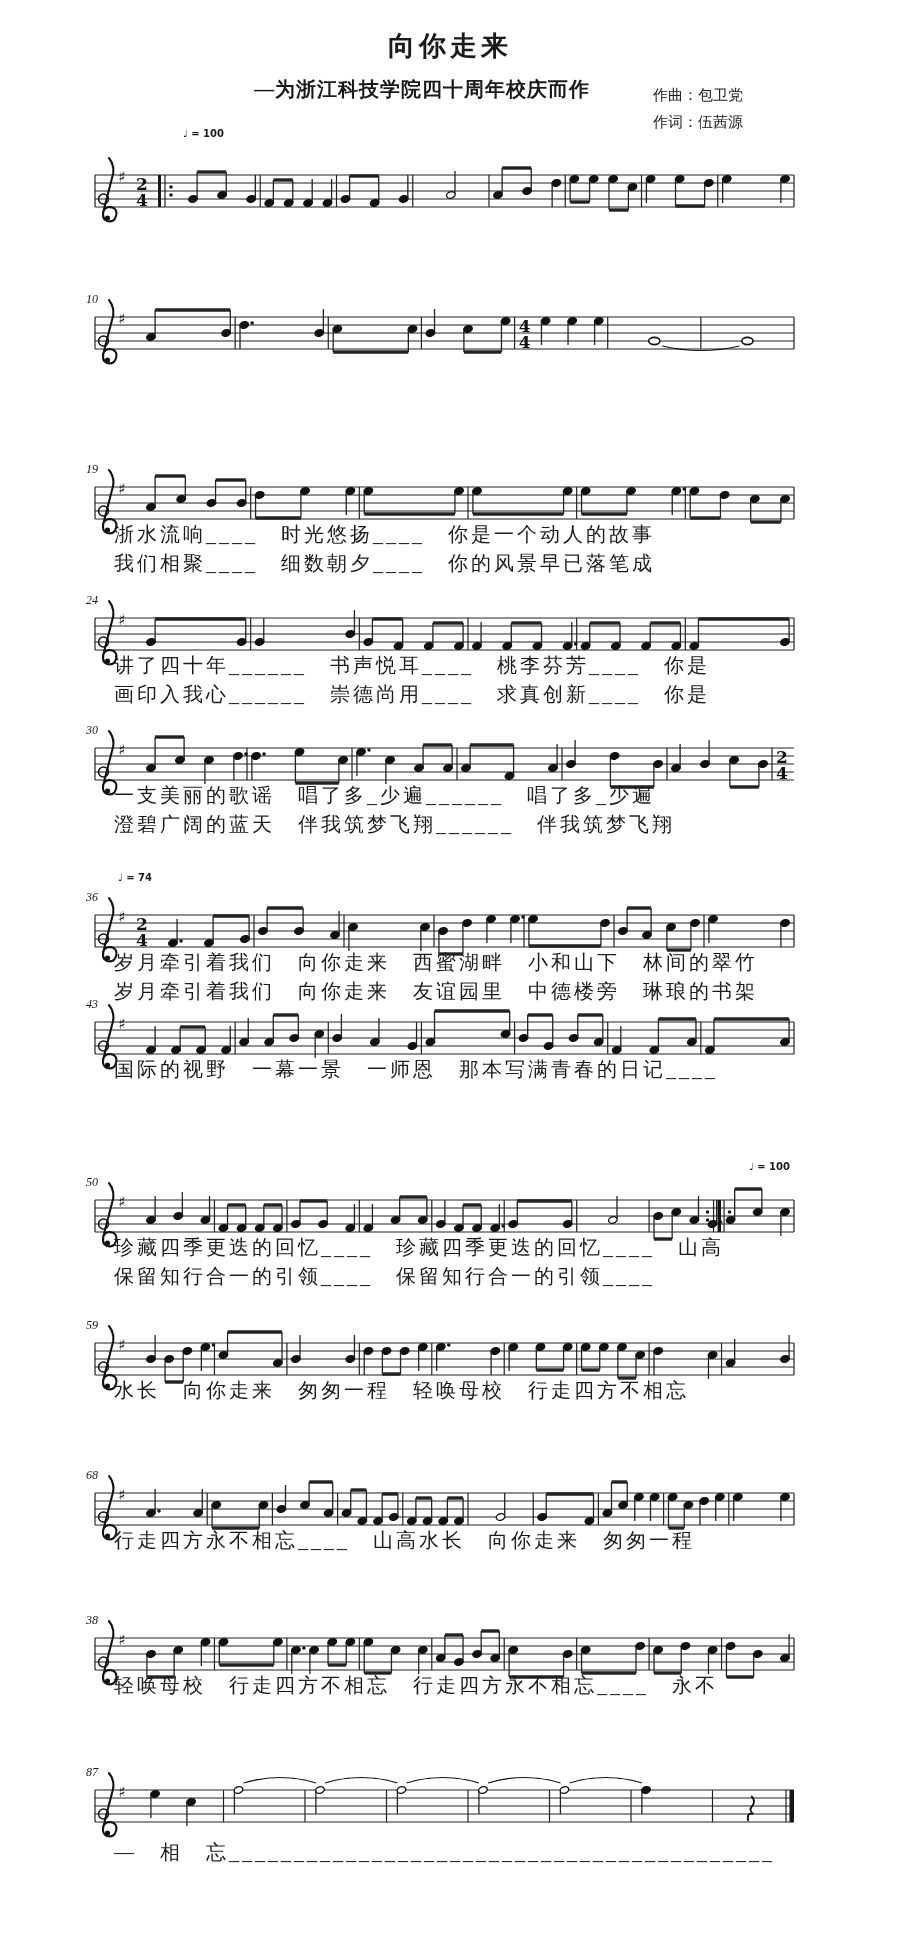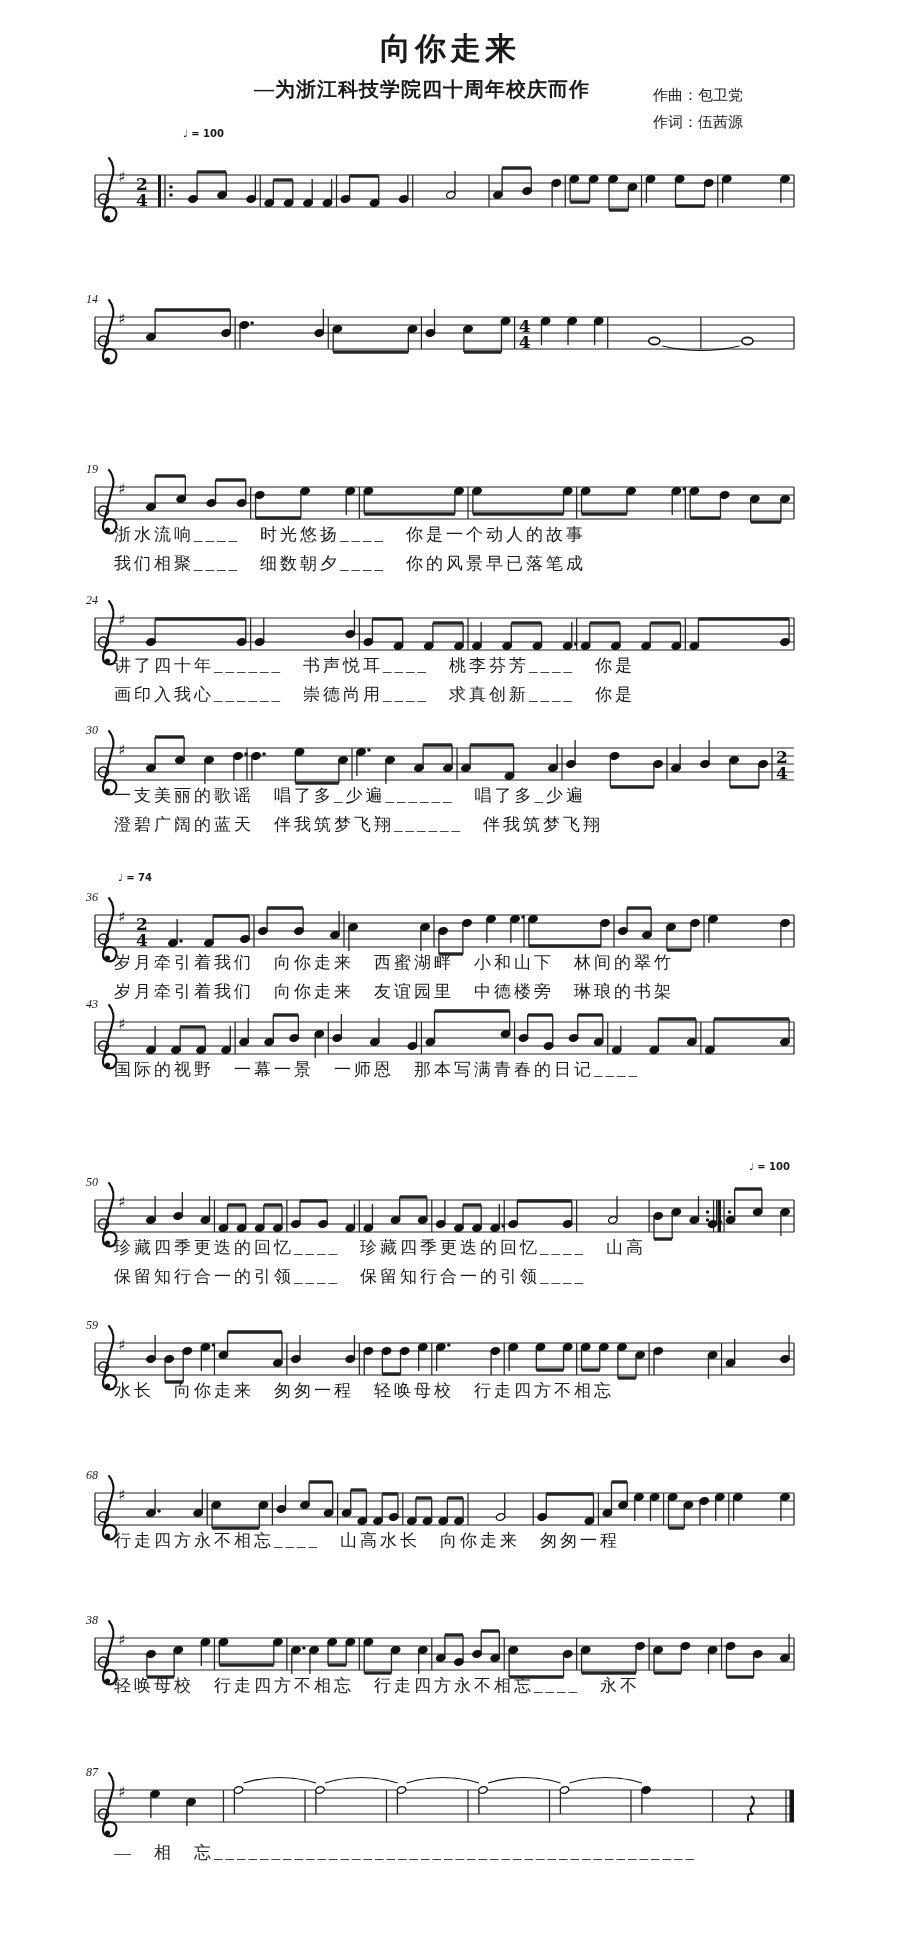--- a/index.html
+++ b/index.html
@@ -1,34 +1,34 @@
 <!DOCTYPE html>
 <html><head>
 <meta charset="utf-8">
 <style>
   html,body{margin:0;padding:0;background:#ffffff;}
   .page{position:relative;width:900px;height:1936px;background:#fff;overflow:hidden;
         font-family:"Liberation Serif",serif;color:#1a1a1a;}
   .title{position:absolute;top:28px;left:0;width:100%;text-align:center;
-         font-size:31px;font-weight:bold;letter-spacing:4px;}
+         font-size:27px;font-weight:bold;letter-spacing:4px;}
   .subtitle{position:absolute;top:76px;left:0;width:100%;text-align:center;
             font-size:20px;font-weight:bold;transform:translateX(-28px);letter-spacing:1px;}
   .credits{position:absolute;left:653px;top:82px;font-size:15px;line-height:27px;}
   .system{position:absolute;left:0;width:900px;height:150px;}
   .staff{position:absolute;left:88px;top:0;}
   .measure-no{position:absolute;left:86px;top:-3px;font-style:italic;font-size:12px;}
   .measure-no:empty{display:none;}
   .tempo{position:absolute;font-family:"DejaVu Sans",sans-serif;font-size:10px;font-weight:600;}
   .tempo:empty{display:none;}
   .s1 .tempo{left:183px;top:-25px;}
   .s6 .tempo{left:118px;top:-21px;}
   .s8 .tempo{left:655px;top:-17px;width:135px;text-align:right;}
   .lyrics{position:absolute;left:114px;top:55px;width:700px;}
   .s12 .lyrics{top:70px;}
-  .lyric-line{font-size:17px;letter-spacing:3px;white-space:nowrap;line-height:29px;color:#1b1b1b;}
+  .lyric-line{font-size:20px;letter-spacing:3px;white-space:nowrap;line-height:29px;color:#1b1b1b;}
   .lyric-line:empty{display:none;}
   .s1{top:153px}.s2{top:295px}.s3{top:465px}.s4{top:596px}.s5{top:726px}.s6{top:893px}
   .s7{top:1000px}.s8{top:1178px}.s9{top:1321px}.s10{top:1471px}.s11{top:1616px}.s12{top:1768px}
 </style>
 </head>
 <body>
 
 <div class="page">
 
   <div class="title">向你走来</div>
@@ -120,21 +120,21 @@
         <ellipse cx="697" cy="26" rx="4.4" ry="3.2" fill="#111" stroke="#111" stroke-width="1.4" transform="rotate(-18 697 26)"></ellipse>
         <line x1="692.9" y1="27.5" x2="692.9" y2="50" stroke="#222" stroke-width="1.3"></line>
       </svg>
     <div class="lyrics">
       
       
     </div>
   </section>
 
   <section class="system s2">
-    <div class="measure-no">14</div>
+    <div class="measure-no">10</div>
 
     <svg class="staff" viewBox="0 0 720 92" width="720" height="92">
         <line x1="7" y1="22" x2="706" y2="22" stroke="#222" stroke-width="1"></line>
         <line x1="7" y1="30" x2="706" y2="30" stroke="#222" stroke-width="1"></line>
         <line x1="7" y1="38" x2="706" y2="38" stroke="#222" stroke-width="1"></line>
         <line x1="7" y1="46" x2="706" y2="46" stroke="#222" stroke-width="1"></line>
         <line x1="7" y1="54" x2="706" y2="54" stroke="#222" stroke-width="1"></line>
         <line x1="7" y1="22" x2="7" y2="54" stroke="#222" stroke-width="1.2"></line>
         <path d="M21 5 q7 9 3 20 l-8 31 q-3 10 3 12 q7 2 9 -5 q2 -8 -6 -9 q-5 0 -7 5" fill="none" stroke="#111" stroke-width="2.1" stroke-linecap="round"></path>
         <circle cx="19.5" cy="65" r="2.6" fill="#111"></circle>

